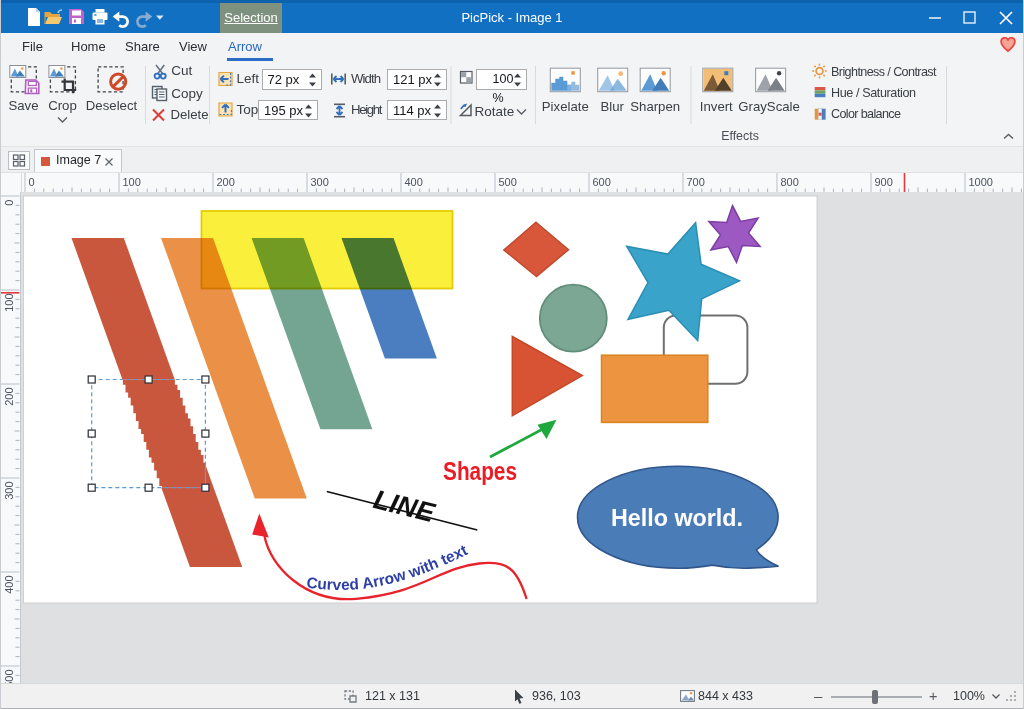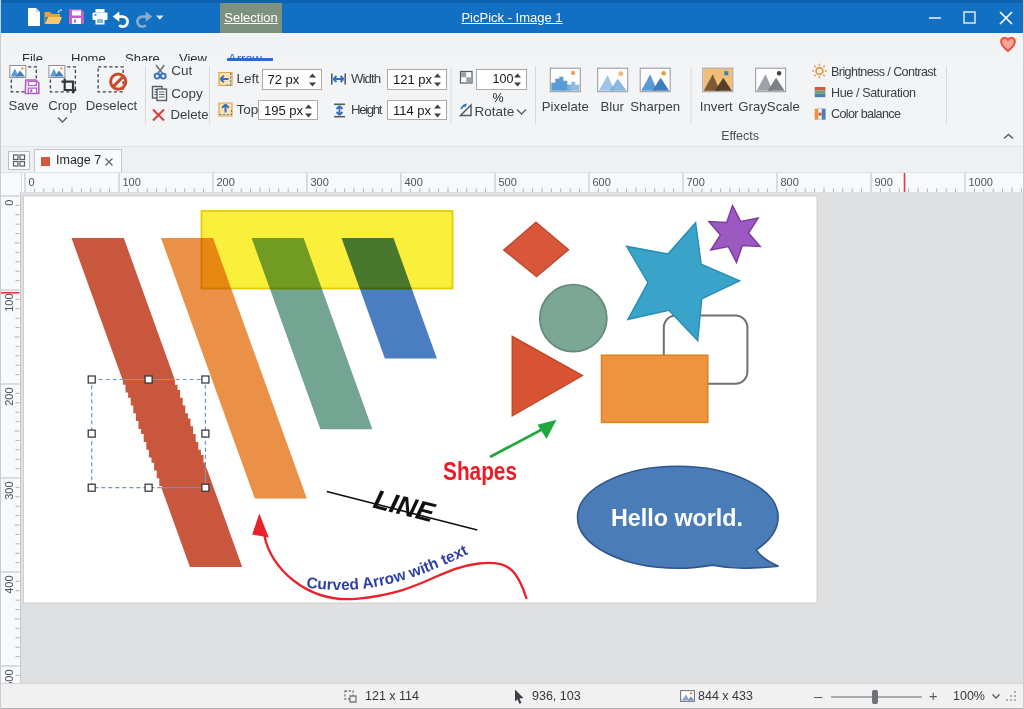--- a/index.html
+++ b/index.html
@@ -4,24 +4,24 @@
 * { margin:0; padding:0; box-sizing:border-box; }
 html,body { width:1024px; height:709px; overflow:hidden; font-family:"Liberation Sans",sans-serif; }
 body { position:relative; background:#e0e1e2; }
 .abs { position:absolute; }
 
 #titlebar { left:0; top:0; width:1024px; height:33px; background:#1170c1; }
 #titlebar .topline { position:absolute; left:0; top:0; width:100%; height:3px; background:#0c62ad; }
 #seltab { position:absolute; left:220px; top:3px; width:62px; height:30px; background:#7e917e; color:#fff;
   font-size:13px; text-align:center; line-height:30px;text-decoration:underline; }
 #wtitle { position:absolute; left:412px; top:3px; width:200px; height:30px; color:#fff; font-size:13px;
-  text-align:center; line-height:30px;text-decoration:underline; }
+  text-align:center; line-height:30px; }
 
 #menubar { left:1px; top:33px; width:1022px; height:28px; background:#f2f3f5; }
-.mitem { position:absolute; top:0; height:28px; line-height:28px; font-size:13px; color:#2a2e34;margin-top:12px; }
+.mitem { position:absolute; top:0; height:28px; line-height:28px; font-size:13px; color:#2a2e34; }
 
 #ribbon { left:1px; top:61px; width:1022px; height:86px; background:#f3f4f6; border-bottom:1px solid #e2e3e5; }
 .spin { position:absolute; width:60px; height:20.5px; background:#fff; border:1px solid #ababab; font-size:13px;
   color:#15181c; padding-left:5px; line-height:19px; }
 .spin svg { position:absolute; right:3px; top:1px; }
 
 #tabbar { left:1px; top:147px; width:1022px; height:25px; background:#eef0f2; }
 #gridbox { position:absolute; left:7px; top:4px; width:22px; height:19px; background:#fbfcfd; border:1px solid #b9bec5; }
 #tab1 { position:absolute; left:33px; top:2px; width:88px; height:23px; background:#f9fafb; border:1px solid #c3c8ce; border-bottom:none; }
 #canvaswrap { left:20.5px; top:192px; width:1002.5px; height:491px; background:#dfe0e1; }
@@ -534,21 +534,21 @@
     <rect x="88.2" y="484.2" width="7" height="7" fill="#fff" stroke="#2b2e33" stroke-width="1.2"></rect>
     <rect x="145.1" y="484.2" width="7" height="7" fill="#fff" stroke="#2b2e33" stroke-width="1.2"></rect>
     <rect x="201.9" y="484.2" width="7" height="7" fill="#fff" stroke="#2b2e33" stroke-width="1.2"></rect>
 </svg>
 
 <div class="abs" id="statusbar">
   <svg class="sitem" style="left:343px;top:6px" width="14" height="13" viewBox="0 0 14 13">
       <path d="M1 1 h8 v8 h-8 z" fill="none" stroke="#767b82" stroke-width="1.3" stroke-dasharray="2.2,1.6"></path>
       <path d="M6 6 h6 v6 h-6 z" fill="#eef1f4" stroke="#767b82" stroke-width="1.3"></path>
     </svg>
-    <div class="sitem" style="left:364px">121 x 114</div>
+    <div class="sitem" style="left:364px">121 x 131</div>
     <svg class="sitem" style="left:512px;top:5px" width="12" height="15" viewBox="0 0 12 15">
       <path d="M2 0.5 L10.5 9 L6.5 9.5 L8.5 14 L6.3 14.8 L4.5 10.2 L2 12.5 Z" fill="#3c4147"></path>
     </svg>
     <div class="sitem" style="left:531px">936, 103</div>
     <svg class="sitem" style="left:679px;top:6px" width="15" height="12" viewBox="0 0 15 12">
       <rect x="0.6" y="0.6" width="13.8" height="10.8" fill="#fff" stroke="#767b82" stroke-width="1.1"></rect>
       <path d="M1.5 10.5 L6 4.5 L9.5 10.5 Z" fill="#8fa8c8"></path>
       <path d="M8 10.5 L11 6.5 L14 10.5 Z" fill="#6f8cb0"></path>
       <circle cx="11" cy="3.2" r="1.2" fill="#e8953c"></circle>
     </svg>

